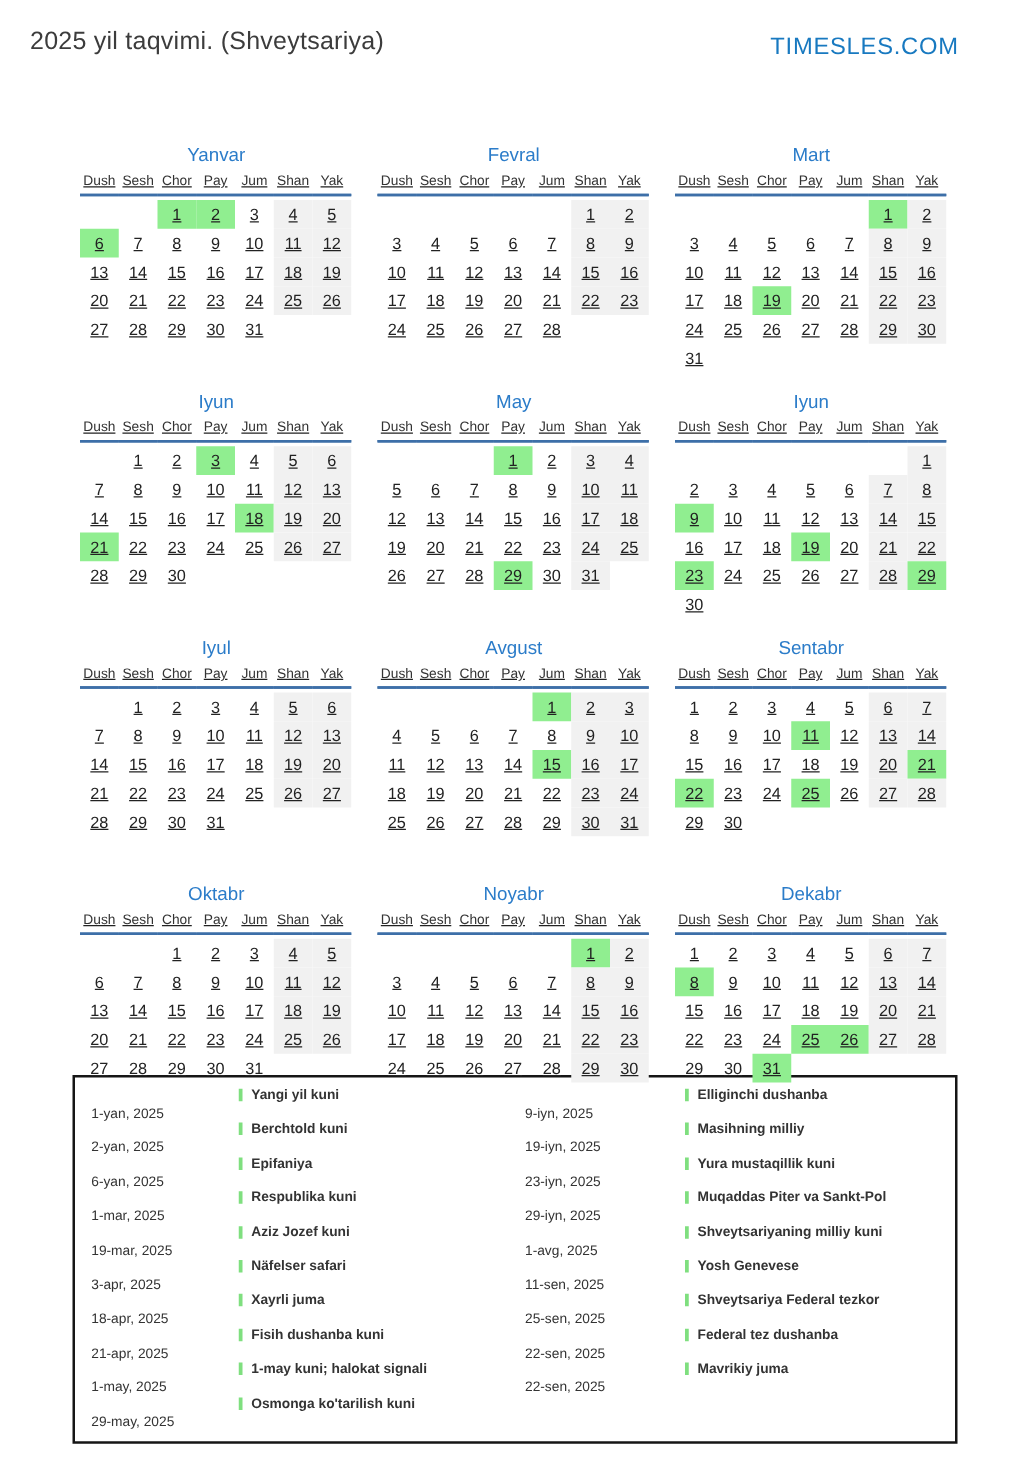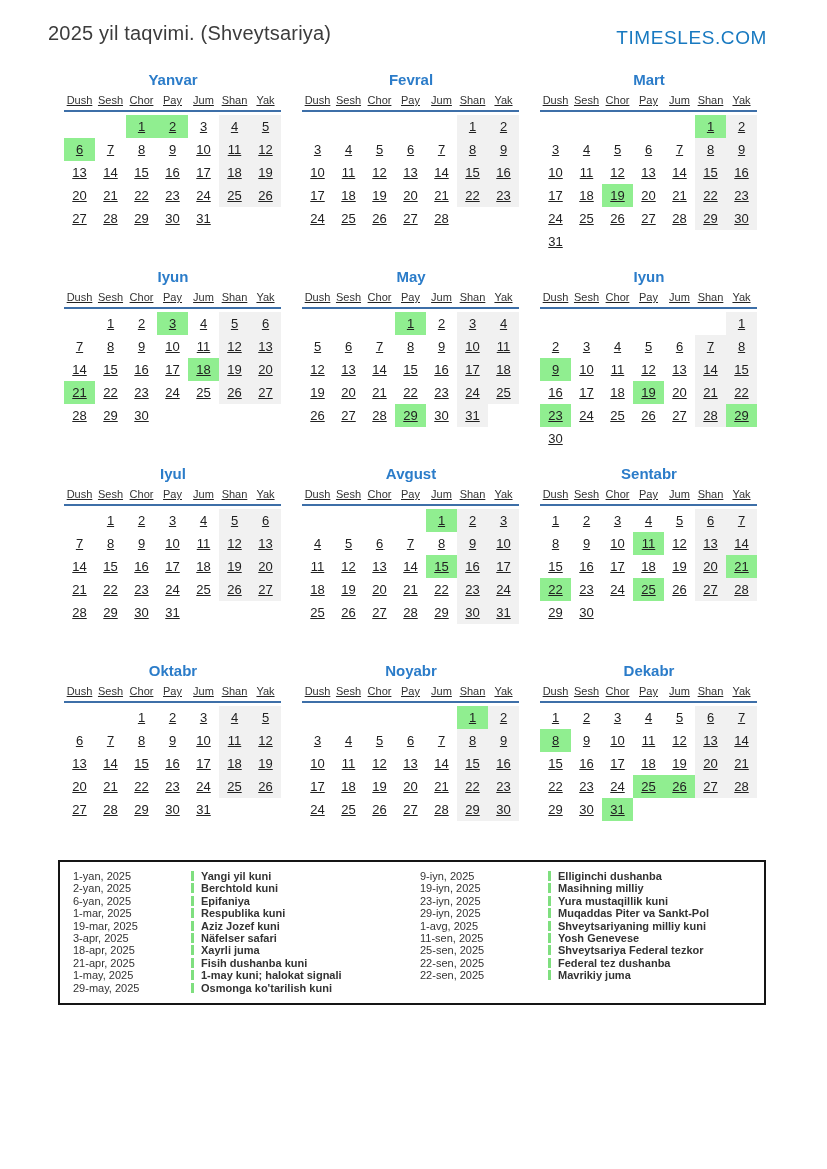--- a/index.html
+++ b/index.html
@@ -11,59 +11,59 @@
     --legend-bar:#7fdf7f;
   }
   *{box-sizing:border-box;}
   html,body{margin:0;padding:0;}
   body{
     width:827px;height:1169px;background:#ffffff;overflow:hidden;
     font-family:"Liberation Sans",sans-serif;color:#222;
   }
   .header{
     display:flex;justify-content:space-between;align-items:flex-start;
-    padding:22px 60px 0 48px;
+    padding:22px 60px 0 24px;
   }
   .page-title{
     font-size:20px;font-weight:400;color:#3c3c3c;margin:0;letter-spacing:0.2px;
   }
   .site-link{
     font-size:19px;color:var(--site-link);text-decoration:none;
     letter-spacing:0.6px;margin-top:5px;font-weight:400;
   }
   .calendar-grid{
     display:grid;
     grid-template-columns:repeat(3,218px);
     column-gap:20px;row-gap:14px;
     margin:22px 0 0 64px;
   }
   .month{height:183px;}
   .month-title{
     text-align:center;color:var(--month-title);font-size:15px;
-    margin-bottom:6px;font-weight:700;
+    margin-bottom:6px;font-weight:400;margin-top:45px;
   }
   table.cal{border-collapse:collapse;width:217px;table-layout:fixed;text-decoration:underline;}
   table.cal th{
     font-size:11px;font-weight:400;color:#333;padding:0 0 4px 0;
     text-align:center;border-bottom:2px solid var(--header-line);
   }
   table.cal tbody::before{content:"";display:table-row;height:4px;}
   table.cal td{
     width:31px;height:23px;text-align:center;font-size:13px;color:#222;
     padding:0;
   }
   td.weekend{background:var(--weekend-bg);}
   td.holiday{background:var(--holiday-bg);}
   .legend{
     width:708px;margin:15px 0 0 58px;border:2px solid #151515;
     display:flex;padding:8px 0 9px 0;
   }
   .legend-col{display:flex;flex-direction:column;width:50%;}
   .legend-item{display:flex;align-items:flex-start;font-size:11px;line-height:12.4px;color:#333;}
-  .legend-date{width:131px;padding-left:13px;flex:none;}
+  .legend-date{width:131px;padding-left:13px;flex:none;margin-top:15px;}
   .legend-col[data-name="legend-col-right"] .legend-date{width:136px;padding-left:8px;}
   .legend-bar{
     flex:none;width:3px;height:10px;background:var(--legend-bar);
     margin:1px 7px 0 0;display:inline-block;
   }
   .legend-name{white-space:nowrap;font-weight:bold;}
 </style>
 </head>
 <body>
 

